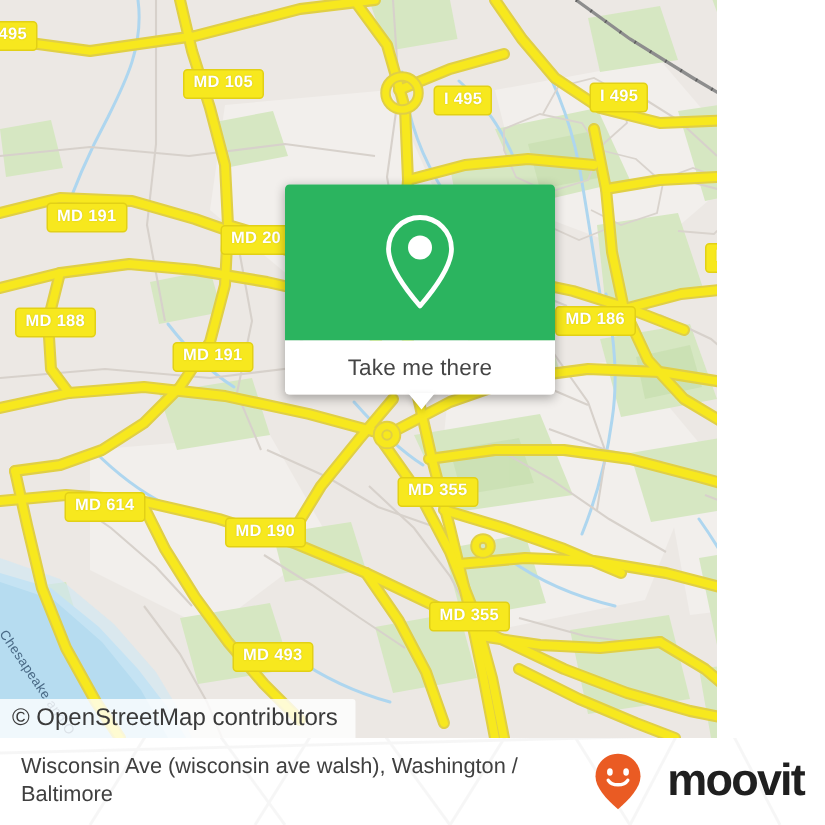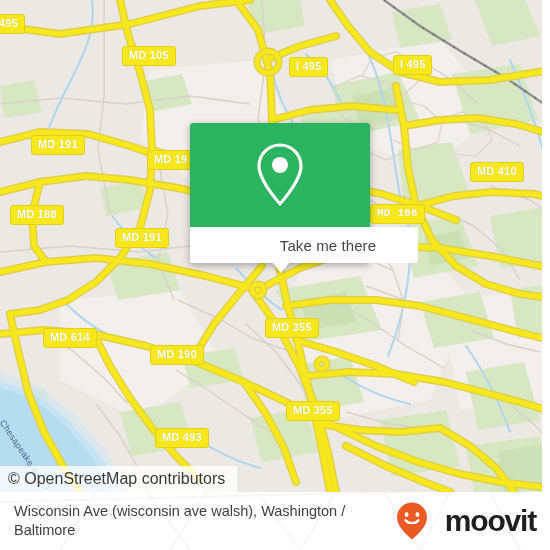--- a/index.html
+++ b/index.html
@@ -5,21 +5,21 @@
   html,body{margin:0;padding:0;}
   body{
     width:550px;height:550px;overflow:hidden;
     font-family:"Liberation Sans", sans-serif;
     background:#ffffff;
     -webkit-font-smoothing:antialiased;
   }
   .app{position:relative;width:550px;height:550px;overflow:hidden;background:#fff;}
 
   
-  .map-wrap{position:absolute;left:0;top:0;width:542px;height:492px;overflow:hidden;background:#fde047;}
+  .map-wrap{position:absolute;left:0;top:0;width:478px;height:492px;overflow:hidden;background:#fde047;}
   .map-svg{position:absolute;left:0;top:0;width:550px;height:492px;display:block;}
 
   
   .shield{
     position:absolute;
     background:#f7e81e;
     border:1.5px solid #e2d016;
     border-radius:3px;
     color:#ffffff;
     font-size:11px;
@@ -54,21 +54,21 @@
   .card-top{
     position:absolute;left:0;top:0;width:180px;height:104px;
     background:#2bb45f;
     border-radius:3px 3px 0 0;
     display:flex;align-items:center;justify-content:center;
   }
   .card-bottom{
     position:absolute;left:0;top:104px;width:180px;height:36px;
     background:#ffffff;
     border-radius:0 0 3px 3px;
-    display:flex;align-items:center;justify-content:center;padding-left:48px;
+    display:flex;align-items:center;justify-content:center;
   }
   .card-bottom .cta{
     color:#454545;
     font-size:15px;
     letter-spacing:.1px;
   }
   .card-tail{
     position:absolute;
     left:82px;top:139px;
     width:0;height:0;
@@ -317,24 +317,24 @@
         <circle cx="258" cy="290" r="6"></circle>
         <circle cx="322" cy="364" r="5"></circle>
       </g>
     </svg>
 
     <div class="shield" style="left:-8px;top:14px;">495</div>
     <div class="shield" style="left:122px;top:46px;">MD 105</div>
     <div class="shield" style="left:289px;top:57px;">I 495</div>
     <div class="shield" style="left:393px;top:55px;">I 495</div>
     <div class="shield" style="left:31px;top:135px;">MD 191</div>
-    <div class="shield" style="left:147px;top:150px;">MD 19</div>
+    <div class="shield" style="left:147px;top:150px;">MD 20</div>
     <div class="shield" style="left:470px;top:162px;">MD 410</div>
     <div class="shield" style="left:10px;top:205px;">MD 188</div>
-    <div class="shield" style="left:370px;top:204px;font-family:Liberation Mono, monospace;">MD 186</div>
+    <div class="shield" style="left:370px;top:204px;">MD 186</div>
     <div class="shield" style="left:115px;top:228px;">MD 191</div>
     <div class="shield" style="left:265px;top:318px;">MD 355</div>
     <div class="shield" style="left:43px;top:328px;">MD 614</div>
     <div class="shield" style="left:150px;top:345px;">MD 190</div>
     <div class="shield" style="left:286px;top:401px;">MD 355</div>
     <div class="shield" style="left:155px;top:428px;">MD 493</div>
 
     <div class="water-label" style="left:6px;top:418px;transform:rotate(56deg);transform-origin:0 0;">Chesapeake and O</div>
 
     <div class="card">

